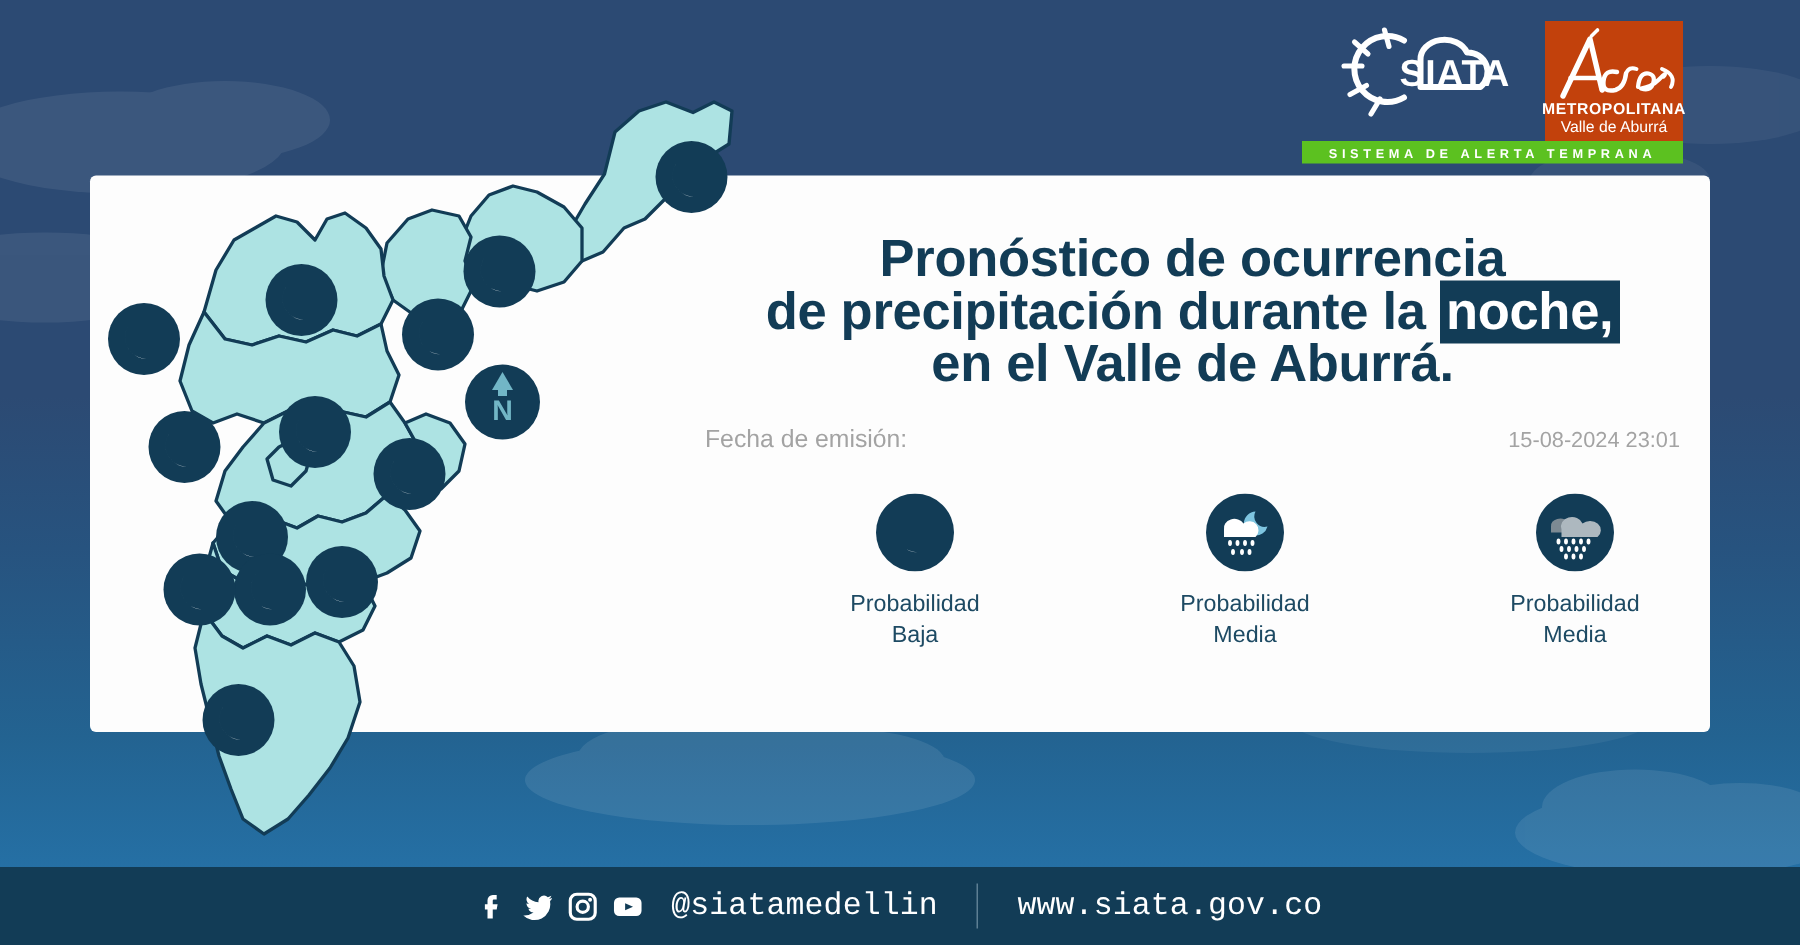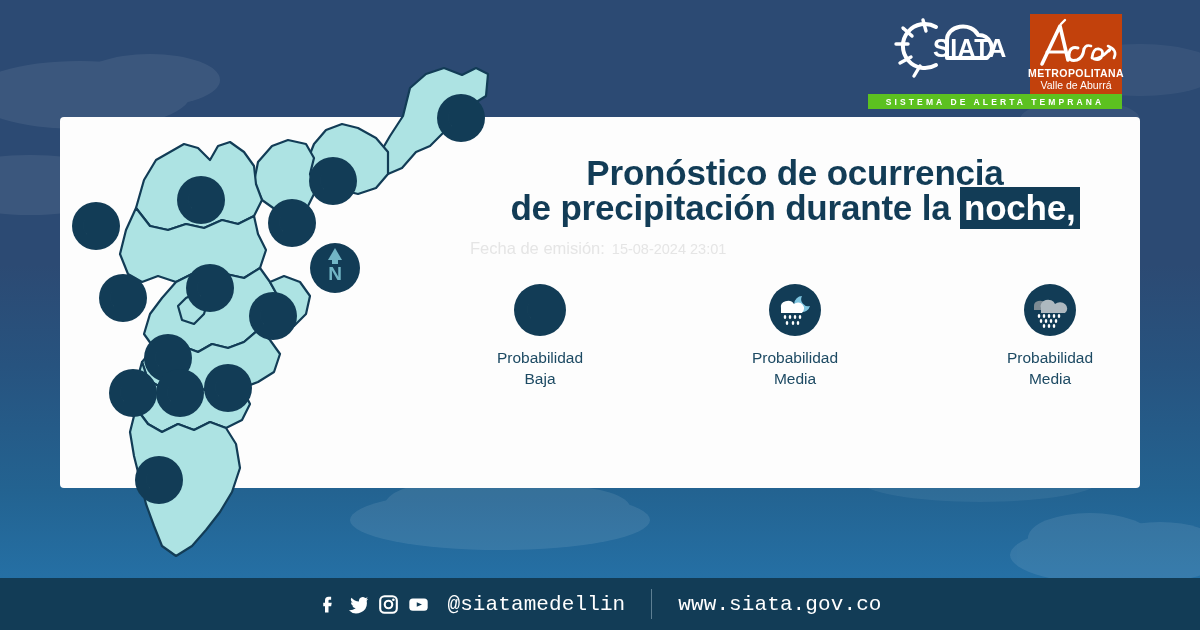--- a/index.html
+++ b/index.html
@@ -83,32 +83,32 @@
     color: #123c56;
     font-size: 35px; font-weight: bold;
     line-height: 35px;
     letter-spacing: -.2px;
   }
   #title .hl {
     background: #123c56; color: #ffffff;
     padding: 1px 4px 2px 4px;
   }
   #date-row {
-    margin-top: 14px;
-    display: flex; align-items: baseline; justify-content: flex-start; gap: 7px;
-    color: #e5e5e5;
+    margin-top: 24px;
+    display: flex; align-items: baseline; justify-content: space-between; gap: 7px;
+    color: #a3a3a3;
   }
   #date-label { font-size: 16.5px; }
   #date-value { font-size: 14.5px; }
 
   
   #legend {
     margin-top: 26px;
-    display: flex; justify-content: space-between;
-    gap: 36px;
+    display: flex; justify-content: flex-end;
+    gap: 80px;
   }
   .legend-item {
     width: 140px;
     display: flex; flex-direction: column; align-items: center;
   }
   .legend-icon { width: 52px; height: 52px; }
   .legend-label {
     margin-top: 11px;
     color: #1d4a63; font-size: 15.5px; line-height: 21px;
   }
@@ -308,20 +308,21 @@
         </g>
       </g>
   </svg>
 </div>
 
 <div id="content">
 
   <div id="title">
     <div>Pronóstico de ocurrencia</div>
     <div><span>de precipitación durante la </span><span class="hl">noche,</span></div>
+    <div>en el Valle de Aburrá.</div>
   </div>
 
   <div id="date-row">
     <span id="date-label">Fecha de emisión:</span>
     <span id="date-value">15-08-2024 23:01</span>
   </div>
 
   <div id="legend">
 
     <div class="legend-item">

